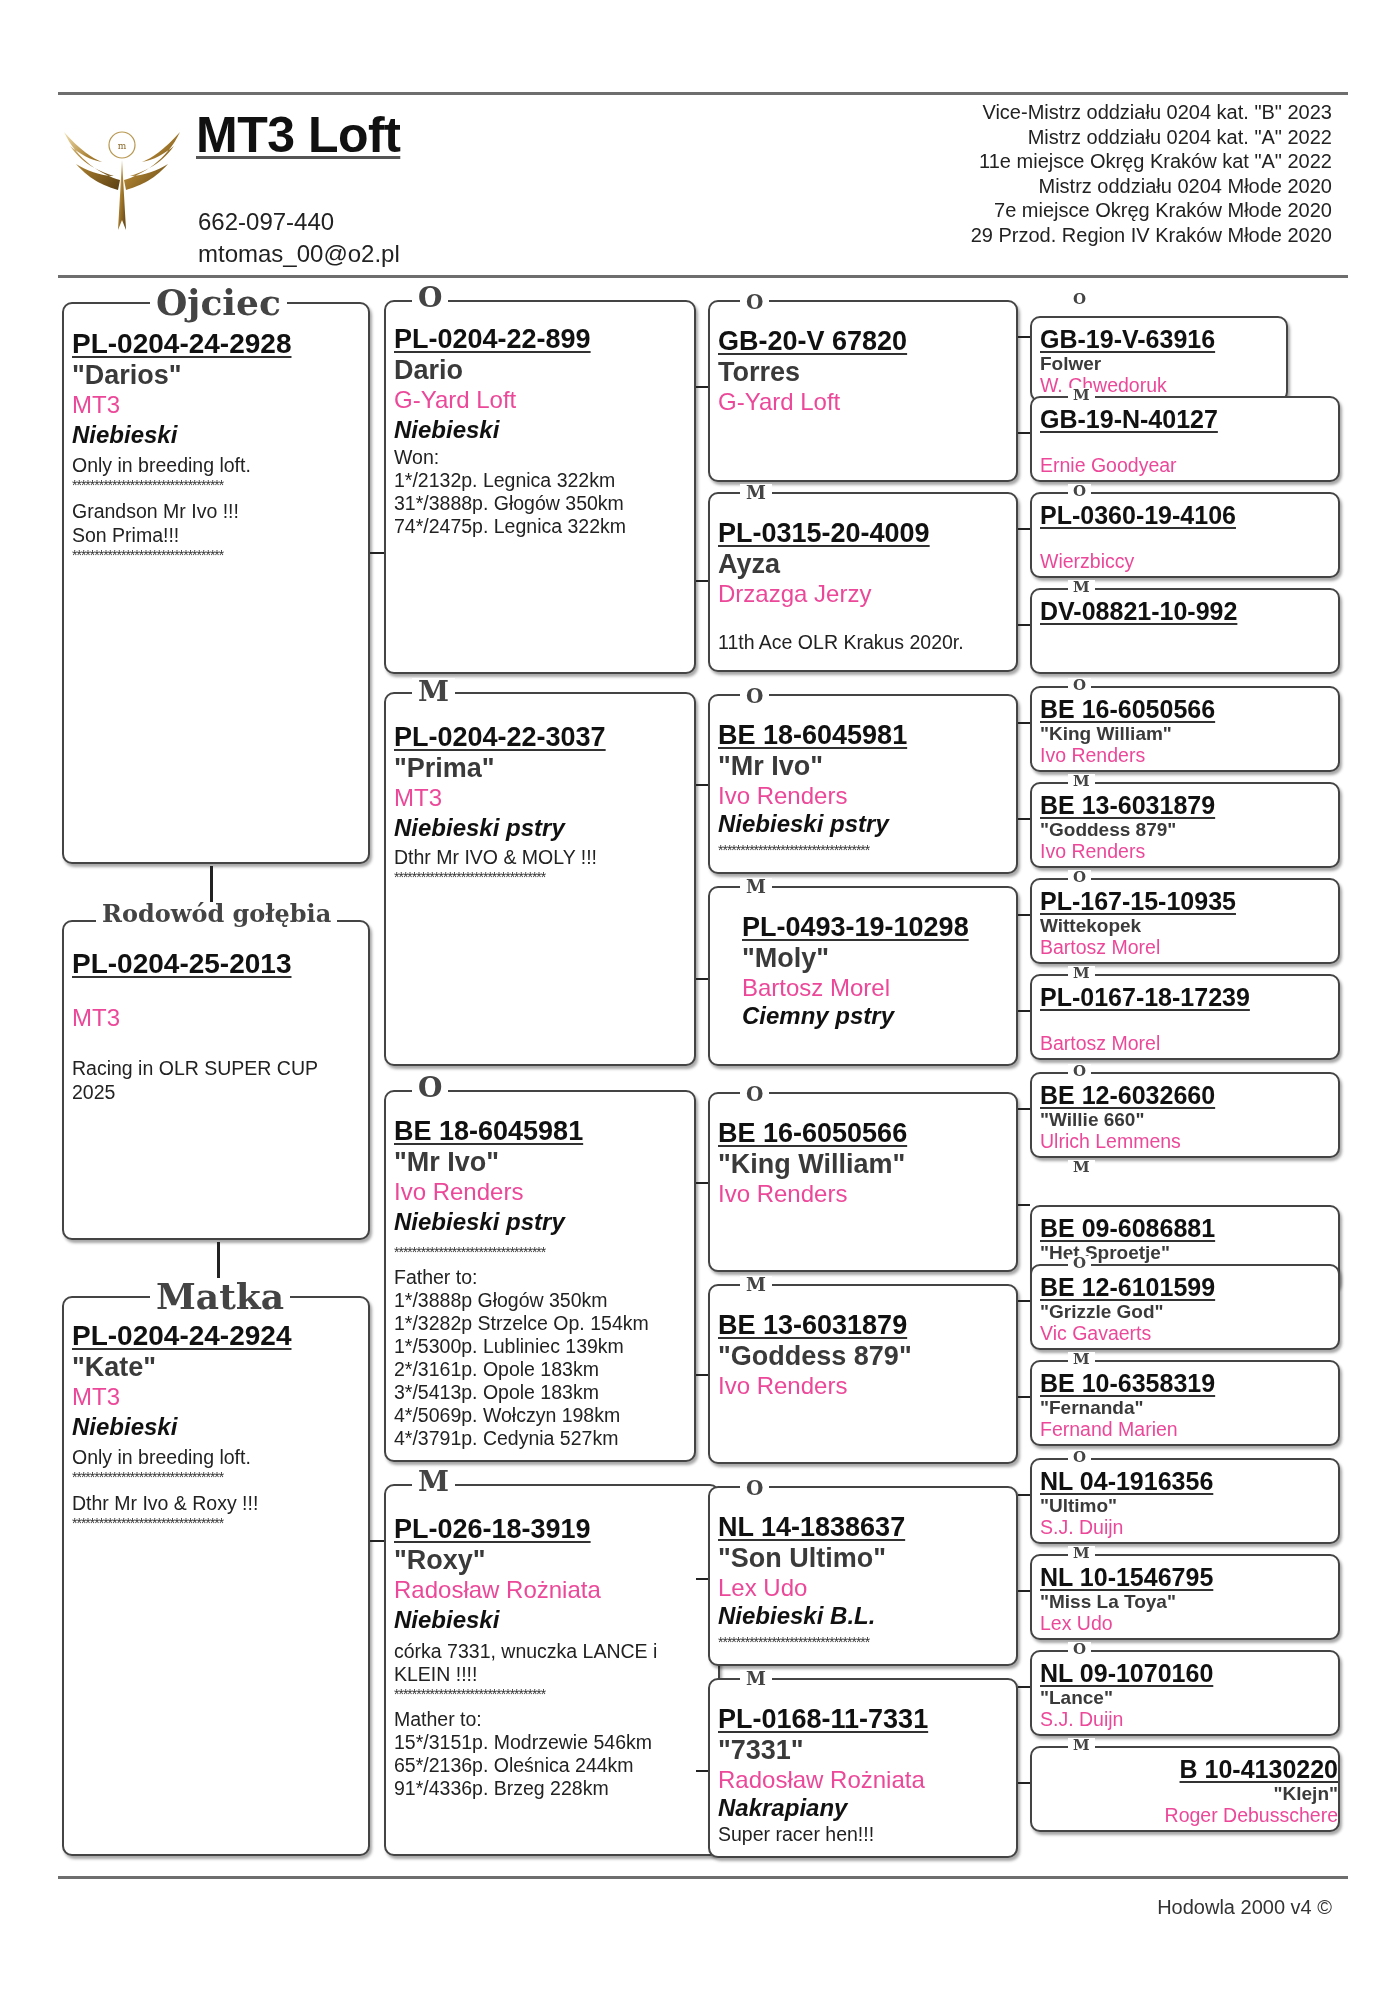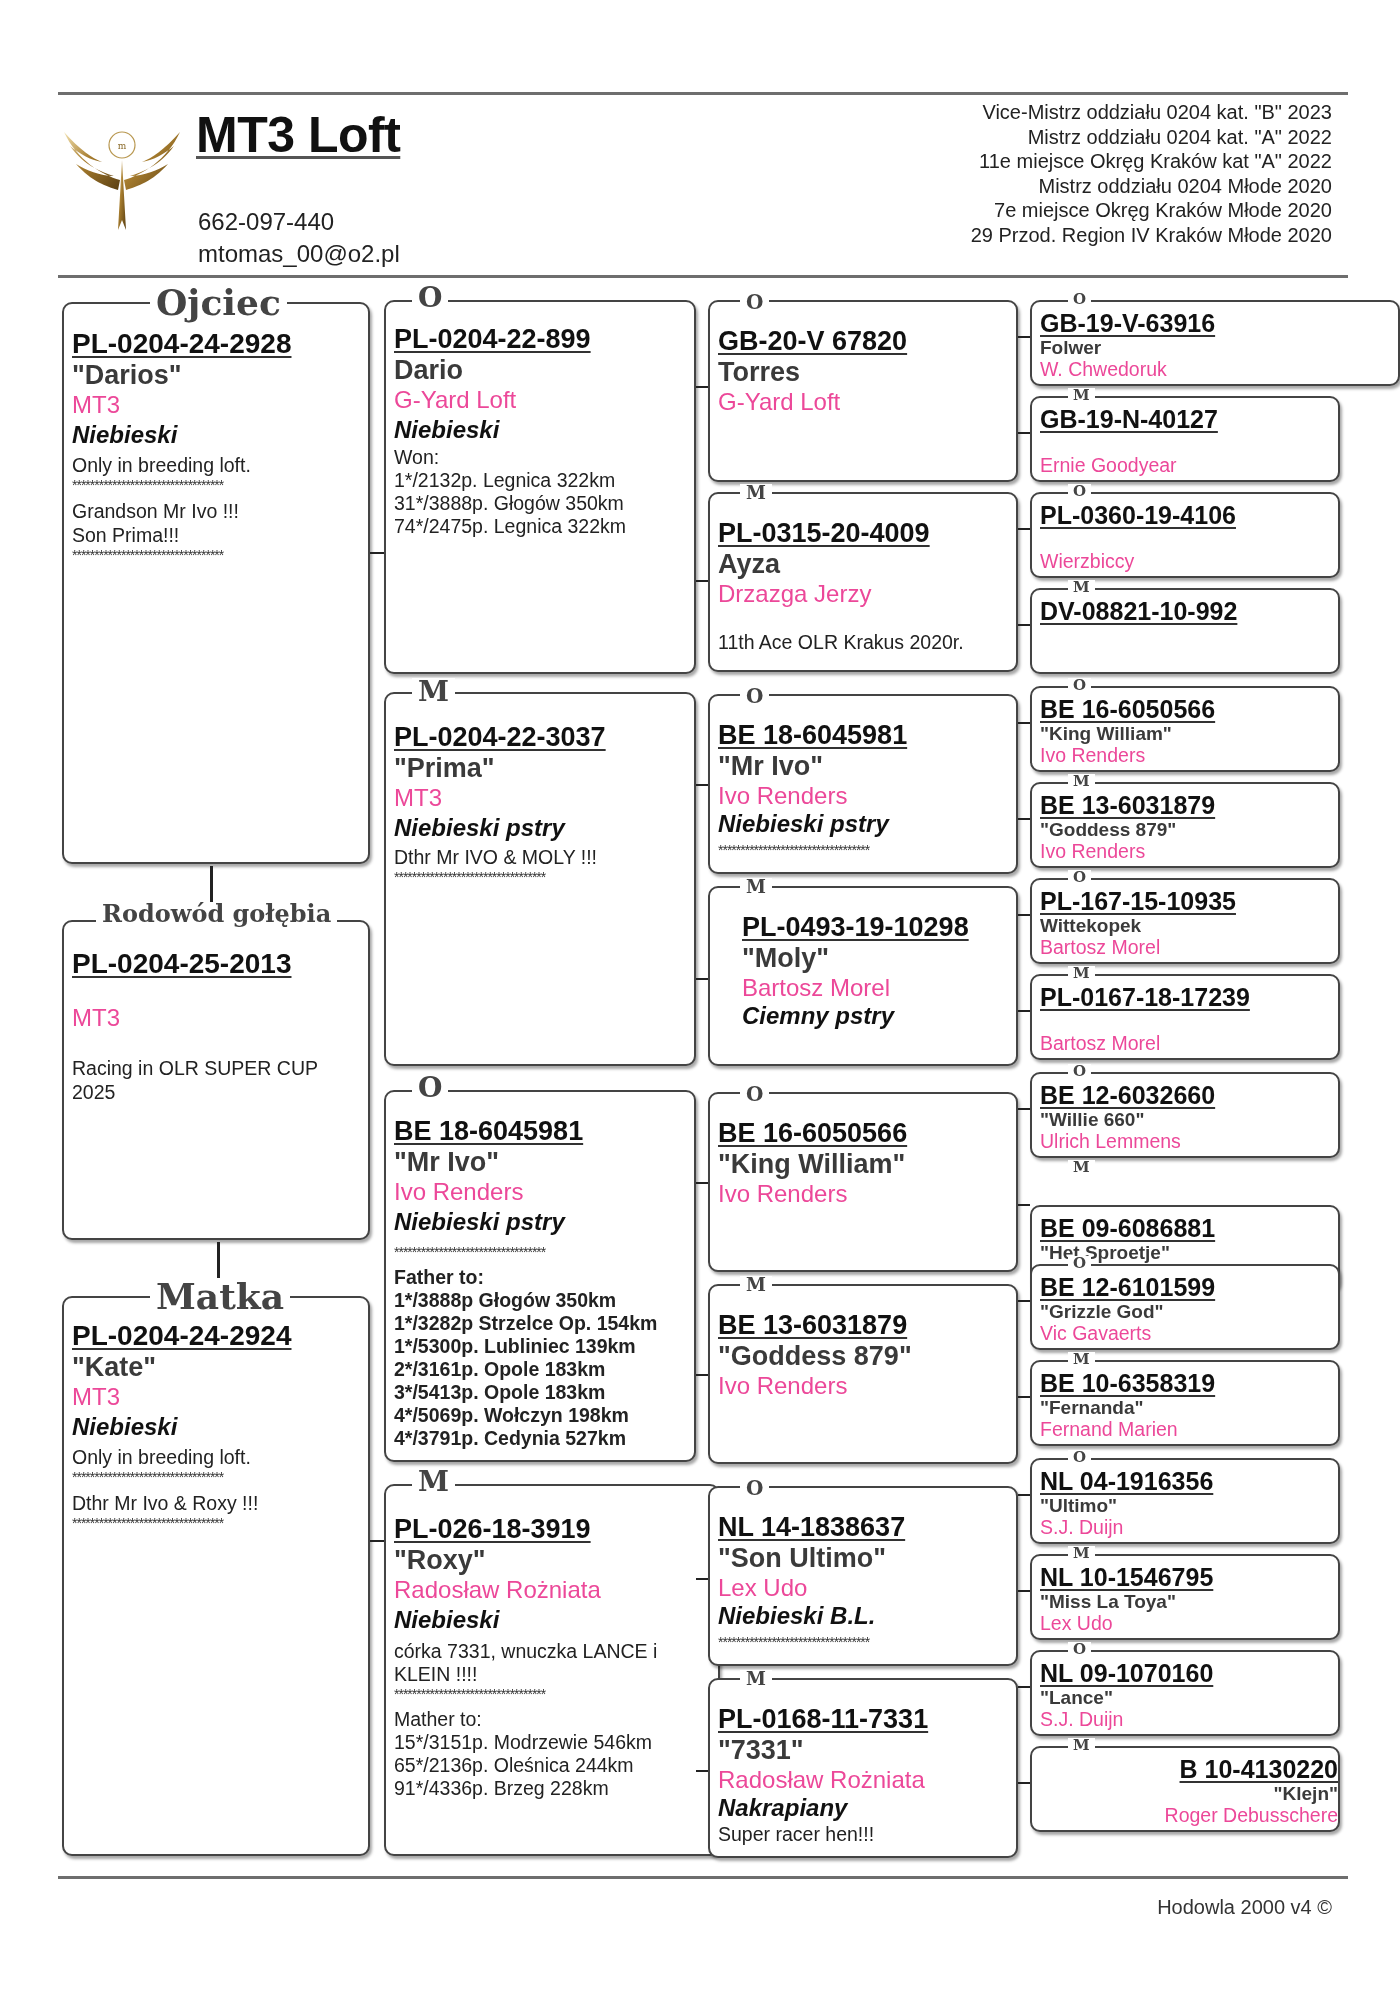--- a/index.html
+++ b/index.html
@@ -172,21 +172,21 @@
 </div>
 <div class="legend" style="left:412px;top:678px;font-size:28px;">M</div>
 
 <div class="box c2" style="left:384px;top:1090px;width:312px;height:372px;">
   <div class="inner" style="padding-top:24px;">
     <div class="ring">BE 18-6045981</div>
     <div class="name">"Mr Ivo"</div>
     <div class="owner">Ivo Renders</div>
     <div class="color" style="margin-top:2px;">Niebieski pstry</div>
     <div class="stars" style="margin-top:8px;">**********************************</div>
-    <div class="note" style="margin-top:6px;font-weight:bold;">Father to:
+    <div class="note" style="margin-top:6px;">Father to:
 1*/3888p Głogów 350km
 1*/3282p  Strzelce Op. 154km
 1*/5300p. Lubliniec 139km
 2*/3161p.  Opole 183km
 3*/5413p.  Opole 183km
 4*/5069p. Wołczyn 198km
 4*/3791p. Cedynia 527km</div>
   </div>
 </div>
 <div class="legend" style="left:412px;top:1074px;font-size:28px;">O</div>
@@ -310,21 +310,21 @@
     <div class="conn" style="left: 1018px; top: 1204px; width: 12px; height: 2px;"></div>
     <div class="conn" style="left: 1018px; top: 1300px; width: 12px; height: 2px;"></div>
     <div class="conn" style="left: 1018px; top: 1396px; width: 12px; height: 2px;"></div>
     <div class="conn" style="left: 1018px; top: 1494px; width: 12px; height: 2px;"></div>
     <div class="conn" style="left: 1018px; top: 1590px; width: 12px; height: 2px;"></div>
     <div class="conn" style="left: 1018px; top: 1686px; width: 12px; height: 2px;"></div>
     <div class="conn" style="left: 1018px; top: 1782px; width: 12px; height: 2px;"></div>
   </div>
 
 <div id="col4">
-    <div class="box c4" style="left: 1030px; top: 300px; width: 370px; height: 86px;">
+    <div class="box c4" style="left: 1030px; top: 316px; width: 258px; height: 86px;">
       <div class="inner" style="padding-top:8px;line-height:1.1;">
          <div class="ring">GB-19-V-63916</div>
          <div class="name" style="min-height:21px;">Folwer</div>
          <div class="owner">W. Chwedoruk</div>
        </div>
     </div>
     <div class="legend" style="left: 1068px; top: 292px; font-size: 15px; padding: 0px 5px;">O</div>
     <div class="box c4" style="left: 1030px; top: 396px; width: 310px; height: 86px;">
       <div class="inner" style="padding-top:8px;line-height:1.1;">
          <div class="ring">GB-19-N-40127</div>

